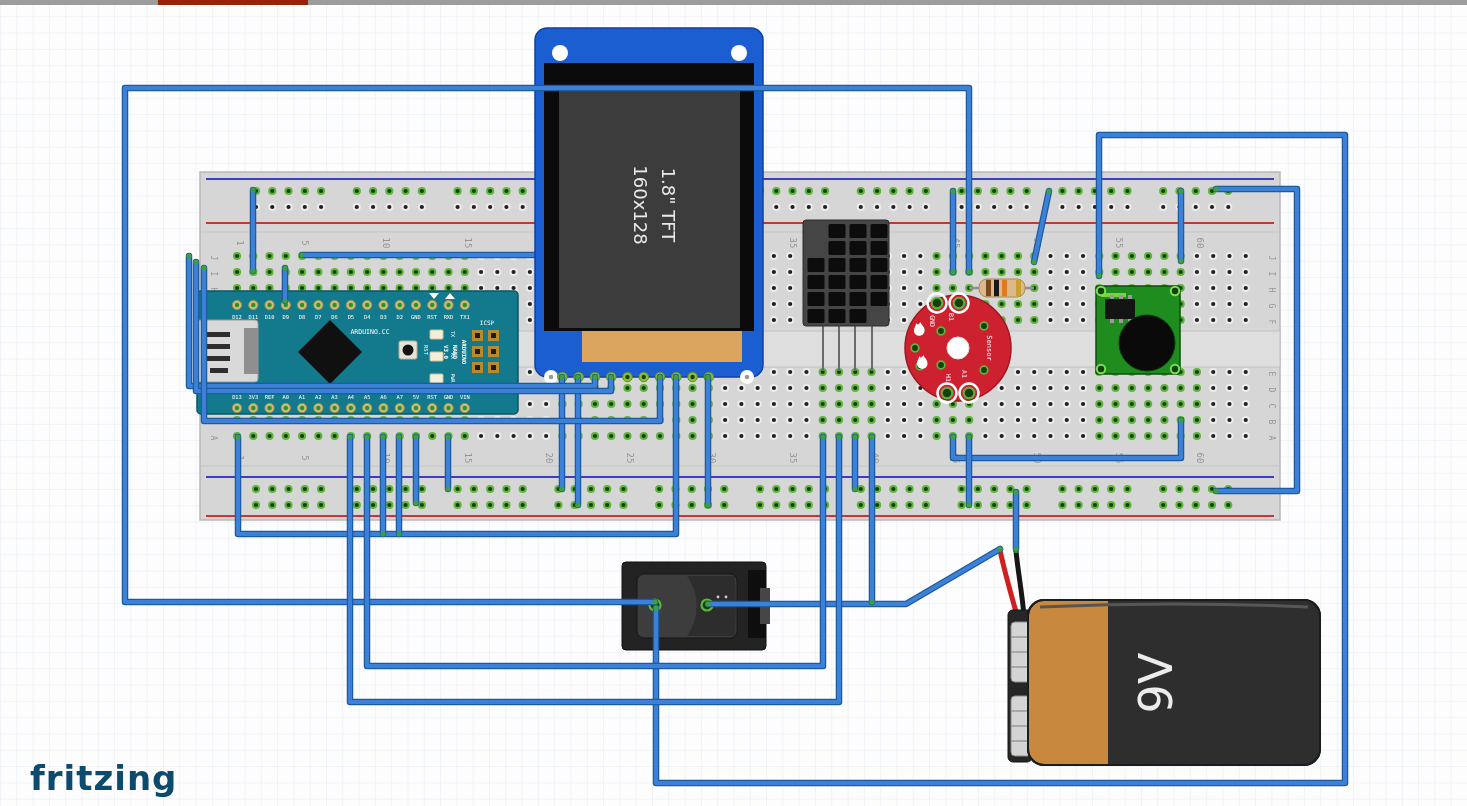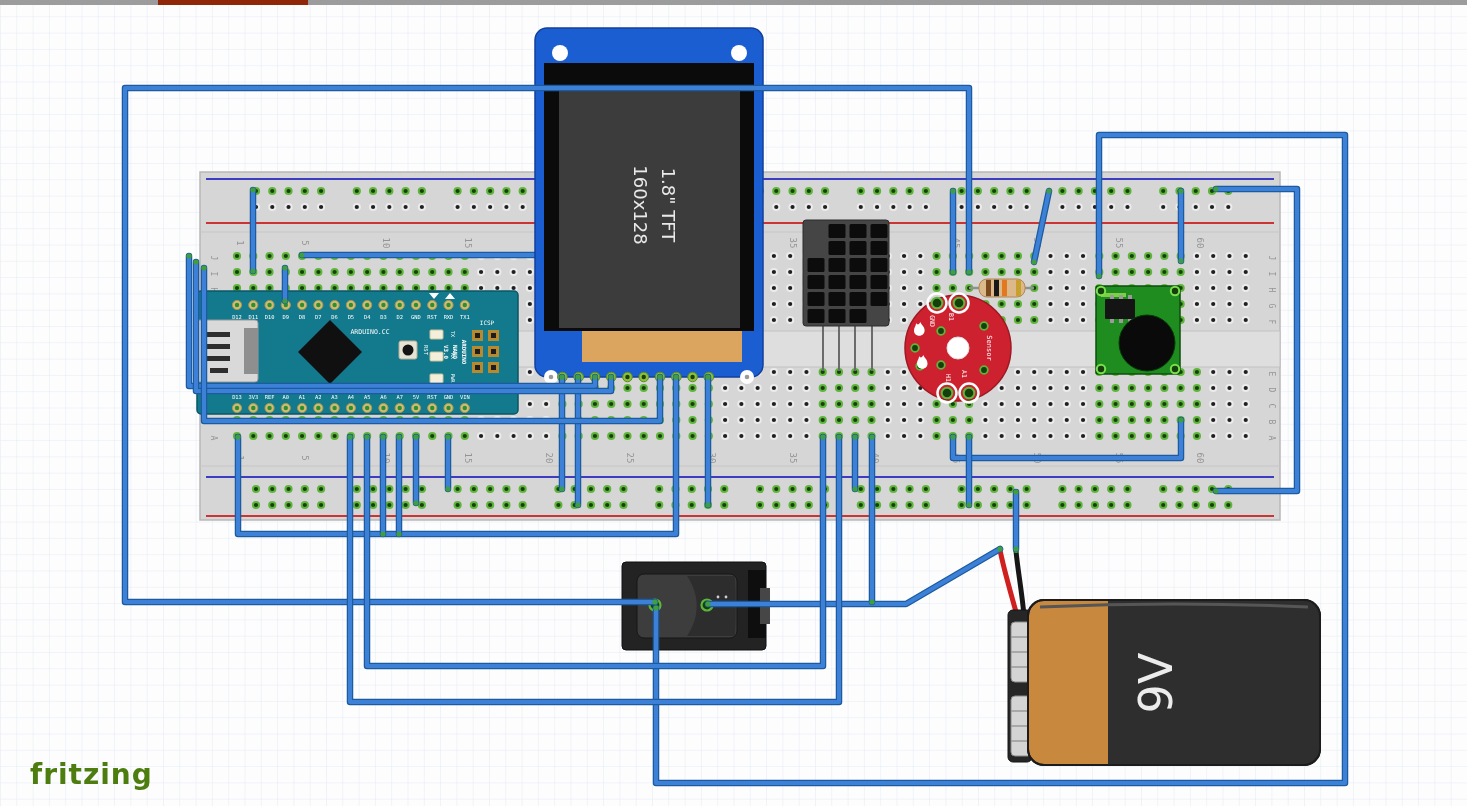--- a/index.html
+++ b/index.html
@@ -1,20 +1,20 @@
 <!DOCTYPE html>
 <html><head>
 <meta charset="utf-8">
 <style>
   html,body{margin:0;padding:0;background:#fff;}
   #stage{position:relative;width:1467px;height:806px;overflow:hidden;
          font-family:"DejaVu Sans",sans-serif;}
   #scene{position:absolute;left:0;top:0;}
-  #watermark{position:absolute;left:30px;top:758px;font-size:28px;font-weight:bold;
-             color:#4d7c0f;letter-spacing:1px;font-family:"DejaVu Sans",sans-serif;}
+  #watermark{position:absolute;left:30px;top:758px;font-size:34px;font-weight:bold;
+             color:#0c4a6e;letter-spacing:1px;font-family:"DejaVu Sans",sans-serif;}
 </style>
 </head>
 <body>
 
 <div id="stage">
   <svg id="scene" width="1467" height="806" viewBox="0 0 1467 806">
       <rect x="0" y="0" width="1467" height="806" fill="#fdfdfe"></rect>
       <defs>
         <pattern id="grid" width="16.3" height="16.3" patternUnits="userSpaceOnUse">
           <path d="M16.3 0 L0 0 0 16.3" fill="none" stroke="#e3e9f2" stroke-width="1"></path>

